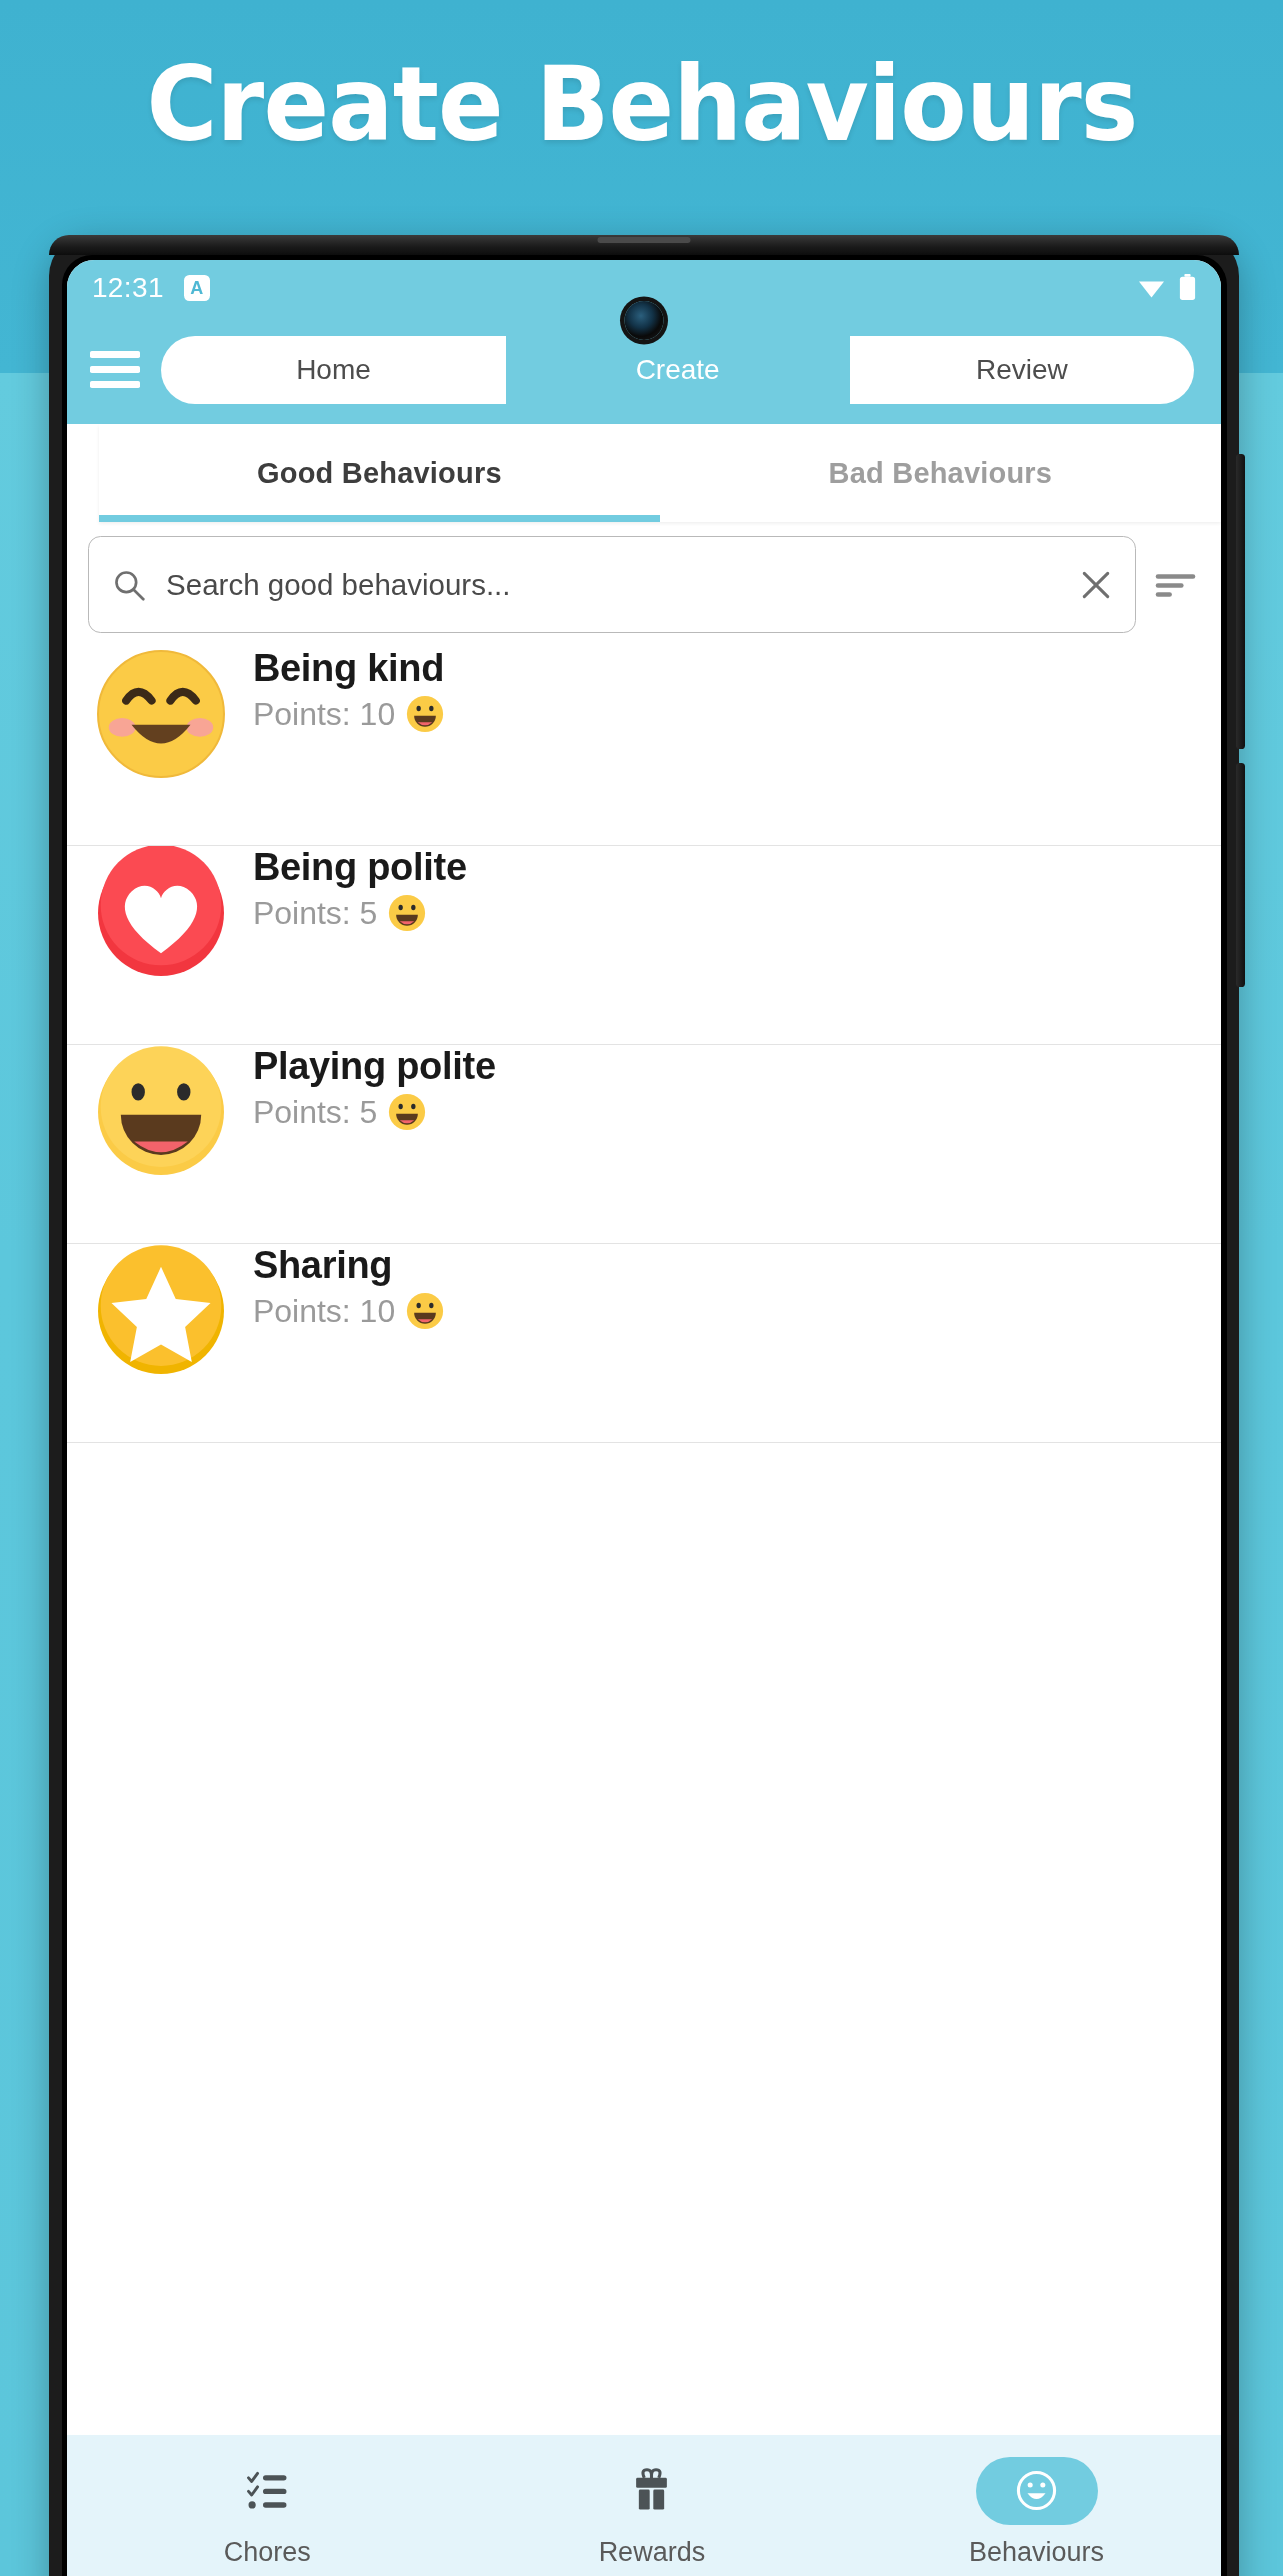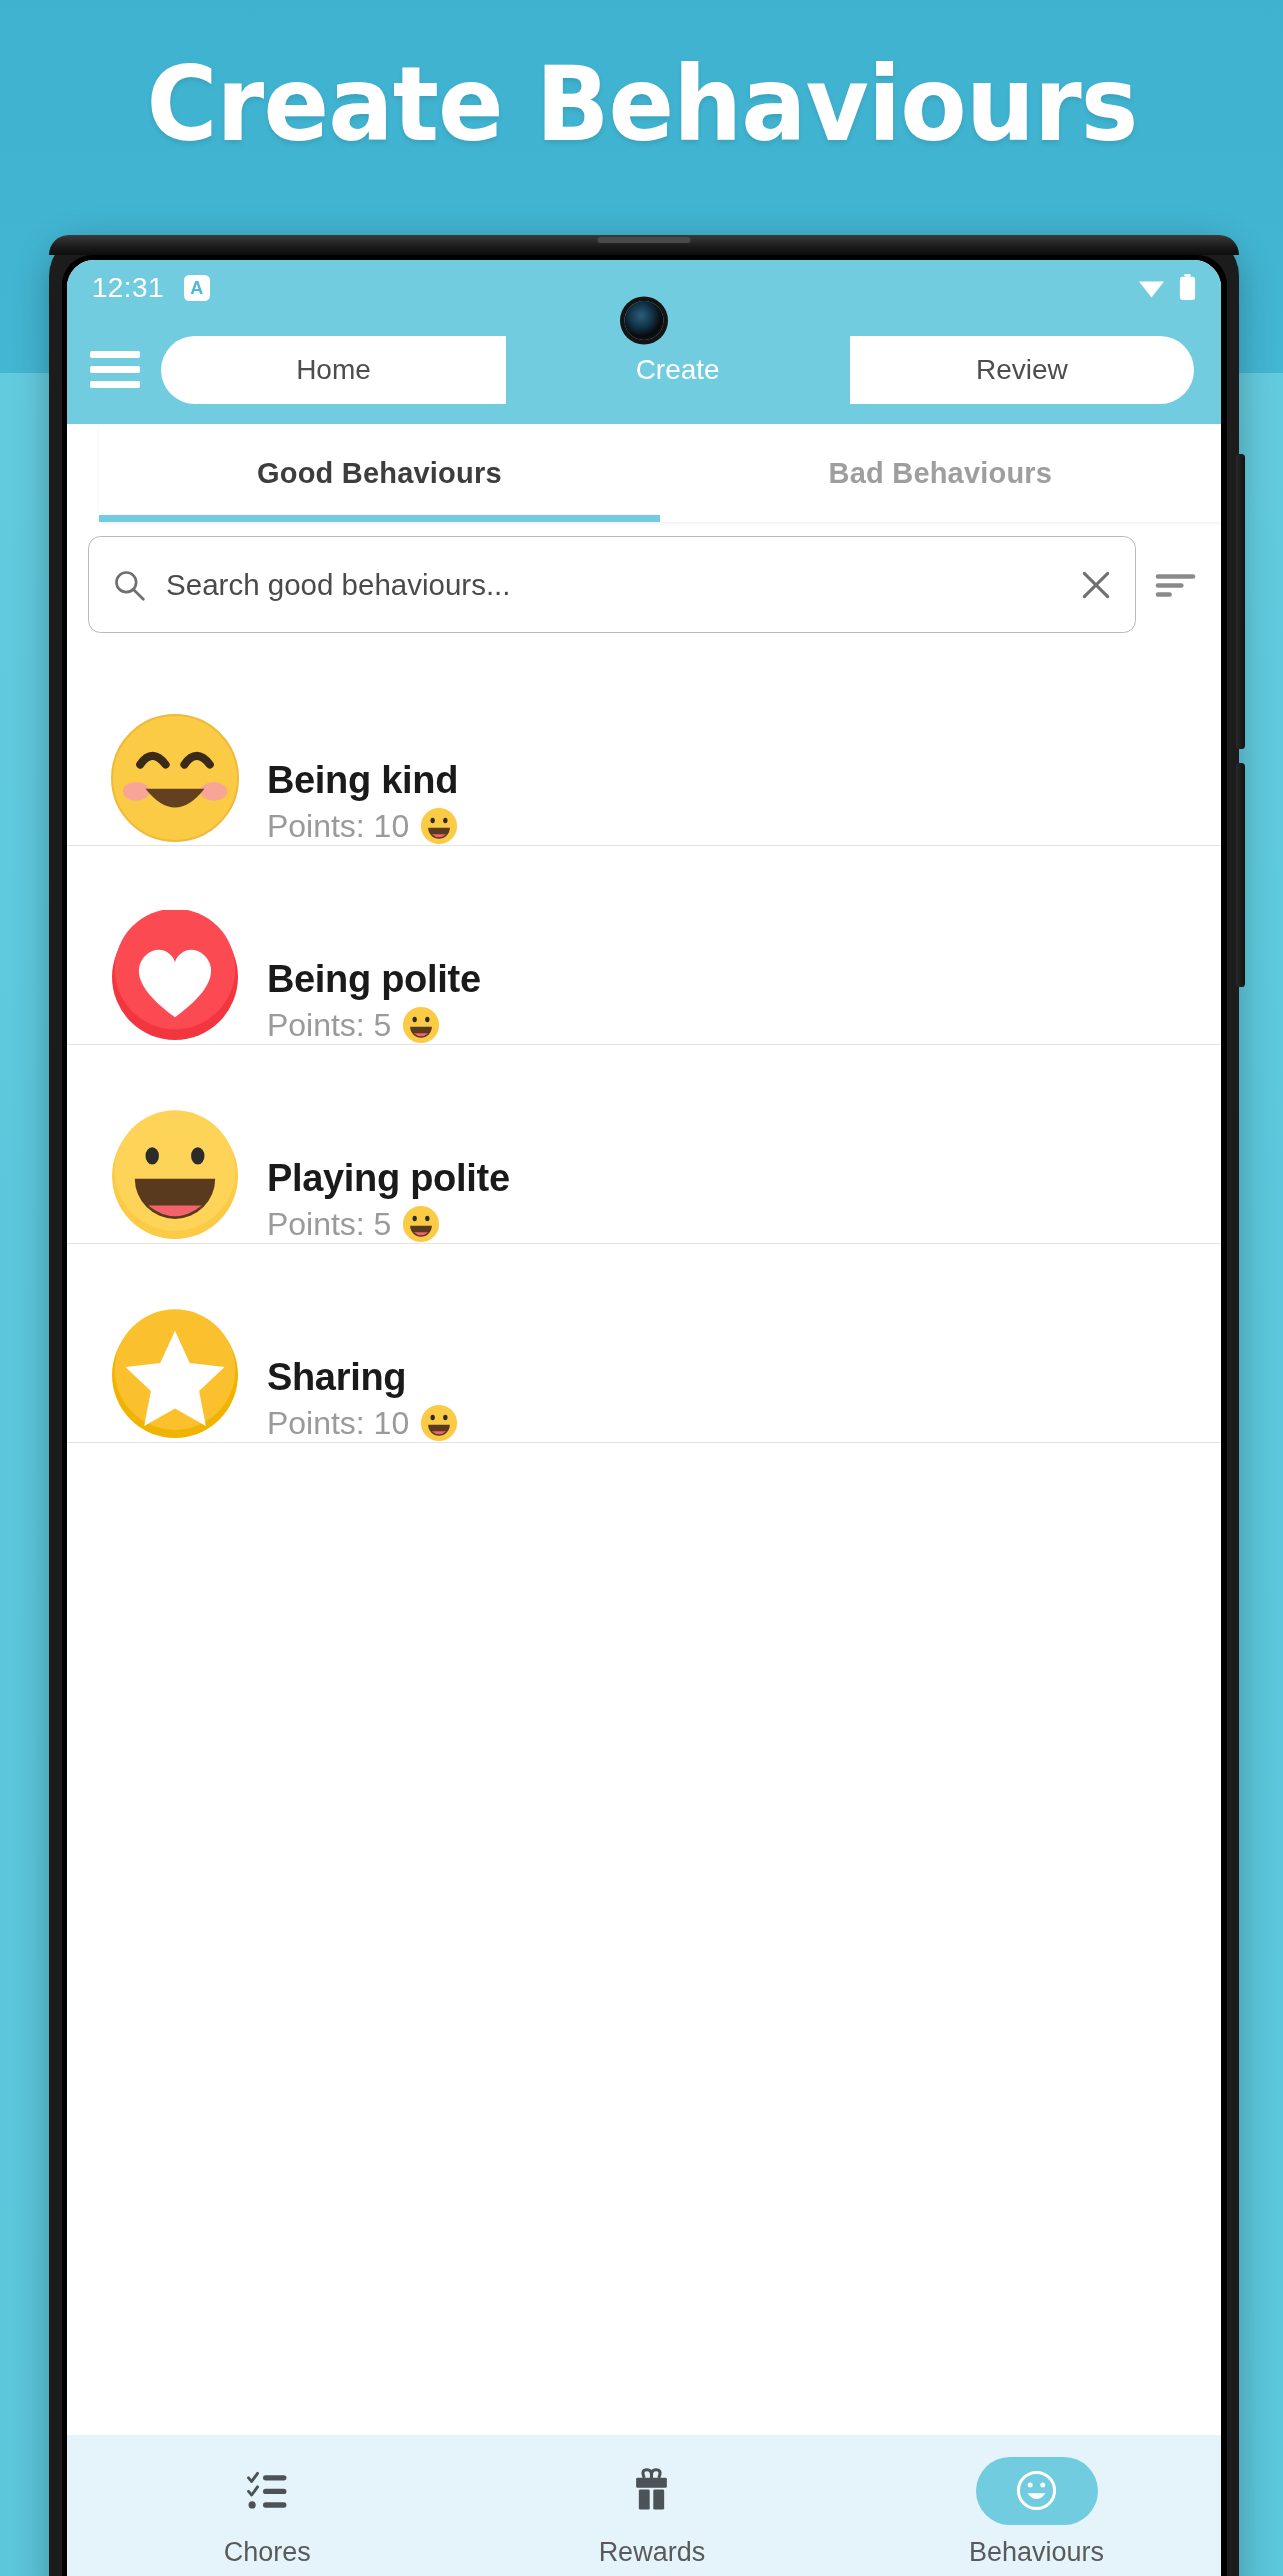--- a/index.html
+++ b/index.html
@@ -188,22 +188,22 @@
     font-family:"Liberation Sans", sans-serif;
   }
   #search-input::placeholder { color:#4a4a4a; }
   #search-clear { width:36px; height:36px; flex:none; cursor:pointer; }
   #sort-icon { width:47px; height:36px; flex:none; }
 
   
   #behaviour-list { flex:1; background:#fff; overflow:hidden; }
   .row {
     height:199px;
-    display:flex; align-items:flex-end;
-    padding:0 0 0 41px;
+    display:flex; align-items:flex-start;
+    padding:0 0 0 27px;
     border-bottom:1.8px solid #e3e3e3;
   }
   .row-icon {
     width:134px; height:134px; flex:none;
     margin-right:25px;
   }
   .row-icon svg { width:134px; height:134px; display:block; }
   .row-text { display:flex; flex-direction:column; gap:5.4px; }
   .row-title {
     font-size:38px; font-weight:bold; color:#1a1a1a;

